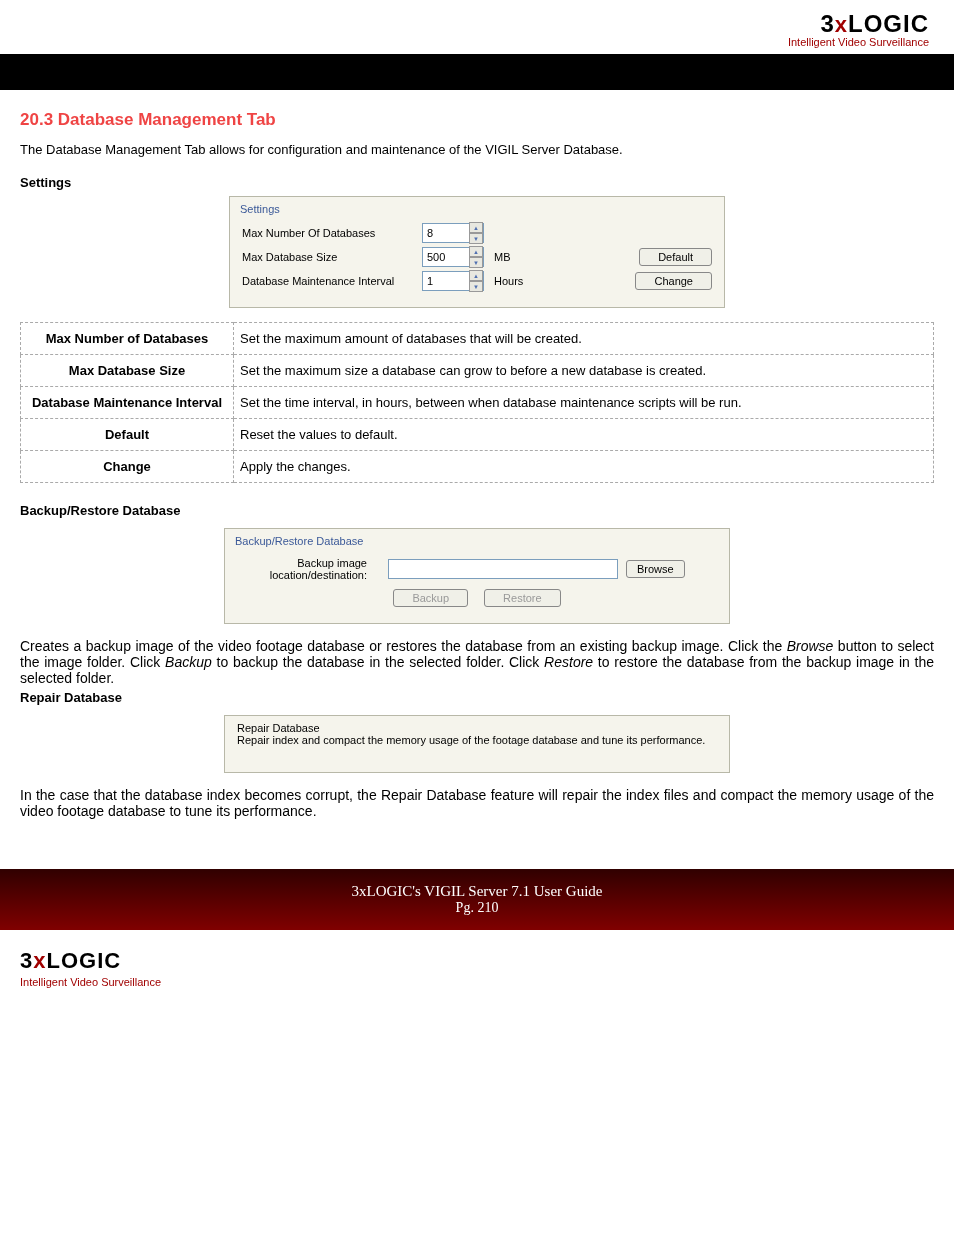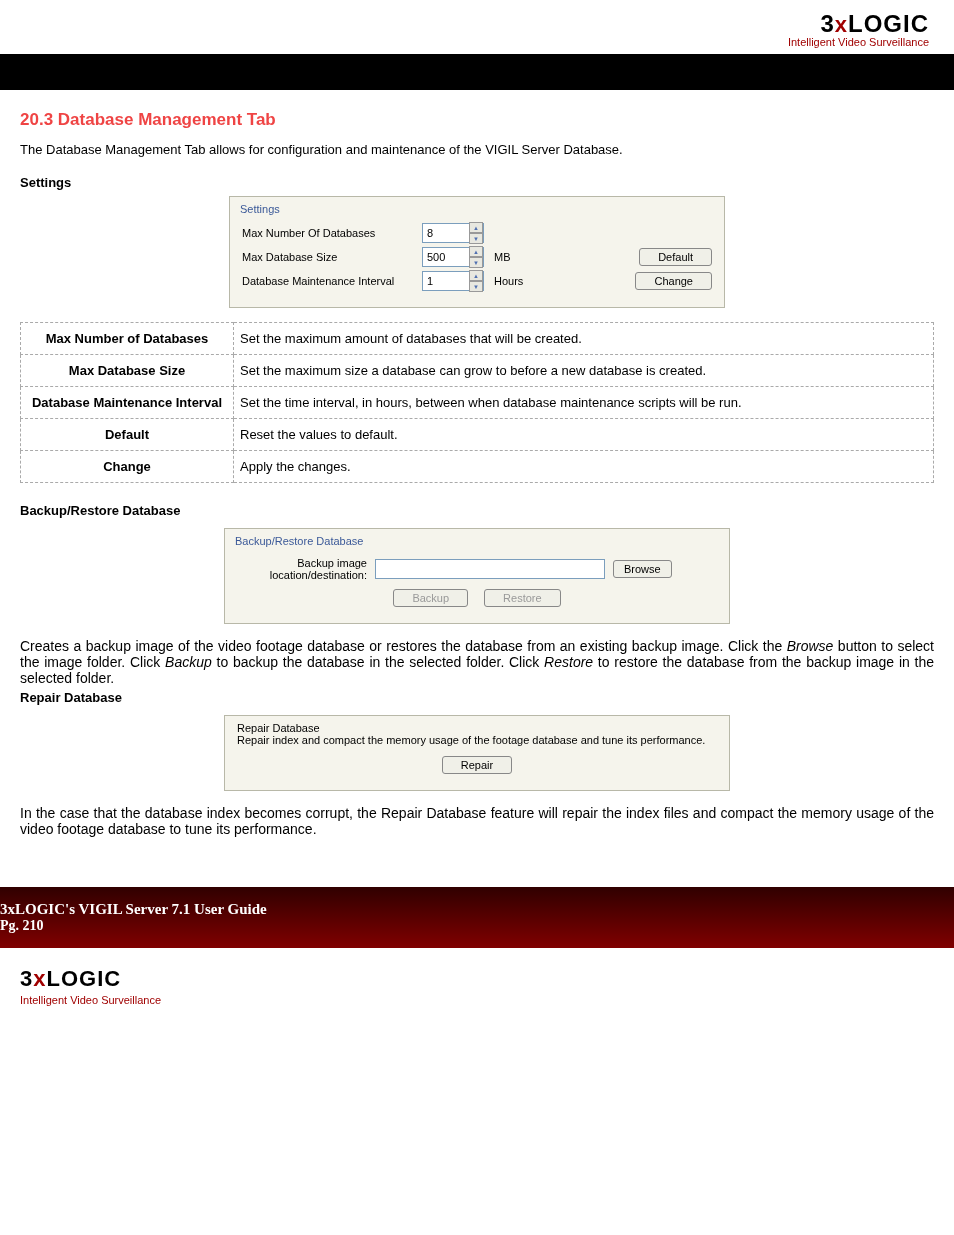--- a/index.html
+++ b/index.html
@@ -176,21 +176,21 @@
     margin-bottom: 10px;
   }
   .backup-row {
     display: flex;
     align-items: center;
     margin: 6px 0 8px 0;
   }
   .backup-label {
     width: 130px;
     text-align: right;
-    padding-right: 8px;
+    padding-right: 21px;
     font-size: 11px;
   }
   .path-input {
     border: 1px solid #7b9ebd;
     background: #fff;
     height: 18px;
     width: 220px;
     font-size: 11px;
     padding: 0 4px;
   }
@@ -204,24 +204,24 @@
     background: #f5f4ec;
     width: 480px;
     margin: 10px auto 14px auto;
     padding: 6px 12px 16px 12px;
     font-family: Tahoma, Arial, sans-serif;
     font-size: 11px;
   }
   .footer-bar {
     background: linear-gradient(to bottom, #300000, #800000);
     color: #fff;
-    text-align: left;
+    text-align: center;
     padding: 14px 0;
     font-family: "Times New Roman", serif;
-    font-weight: bold;
+    font-weight: normal;
     margin-top: 30px;
   }
   .footer-bar .guide-title {
     font-size: 15px;
   }
   .footer-bar .page-num {
     font-size: 14px;
   }
   .footer-logo {
     padding: 18px 20px 10px 20px;
@@ -339,23 +339,20 @@
 
   <div class="para">
     <span>Creates a backup image of the video footage database or restores the database from an existing backup image. Click the </span><em>Browse</em><span> button to select the image folder. Click </span><em>Backup</em><span> to backup the database in the selected folder. Click </span><em>Restore</em><span> to restore the database from the backup image in the selected folder.</span>
   </div>
 
   <div class="sub-heading">Repair Database</div>
 
   <div class="repair-fieldset">
     <span class="legend">Repair Database</span>
     <div class="backup-desc">Repair index and compact the memory usage of the footage database and tune its performance.</div>
-    <div class="btn-row">
-      <button class="win-btn">Repair</button>
-    </div>
   </div>
 
   <div class="para">In the case that the database index becomes corrupt, the Repair Database feature will repair the index files and compact the memory usage of the video footage database to tune its performance.</div>
 
 </div>
 
 <div class="footer-bar">
   <div class="guide-title">3xLOGIC's VIGIL Server 7.1 User Guide</div>
   <div class="page-num">Pg. 210</div>
 </div>

